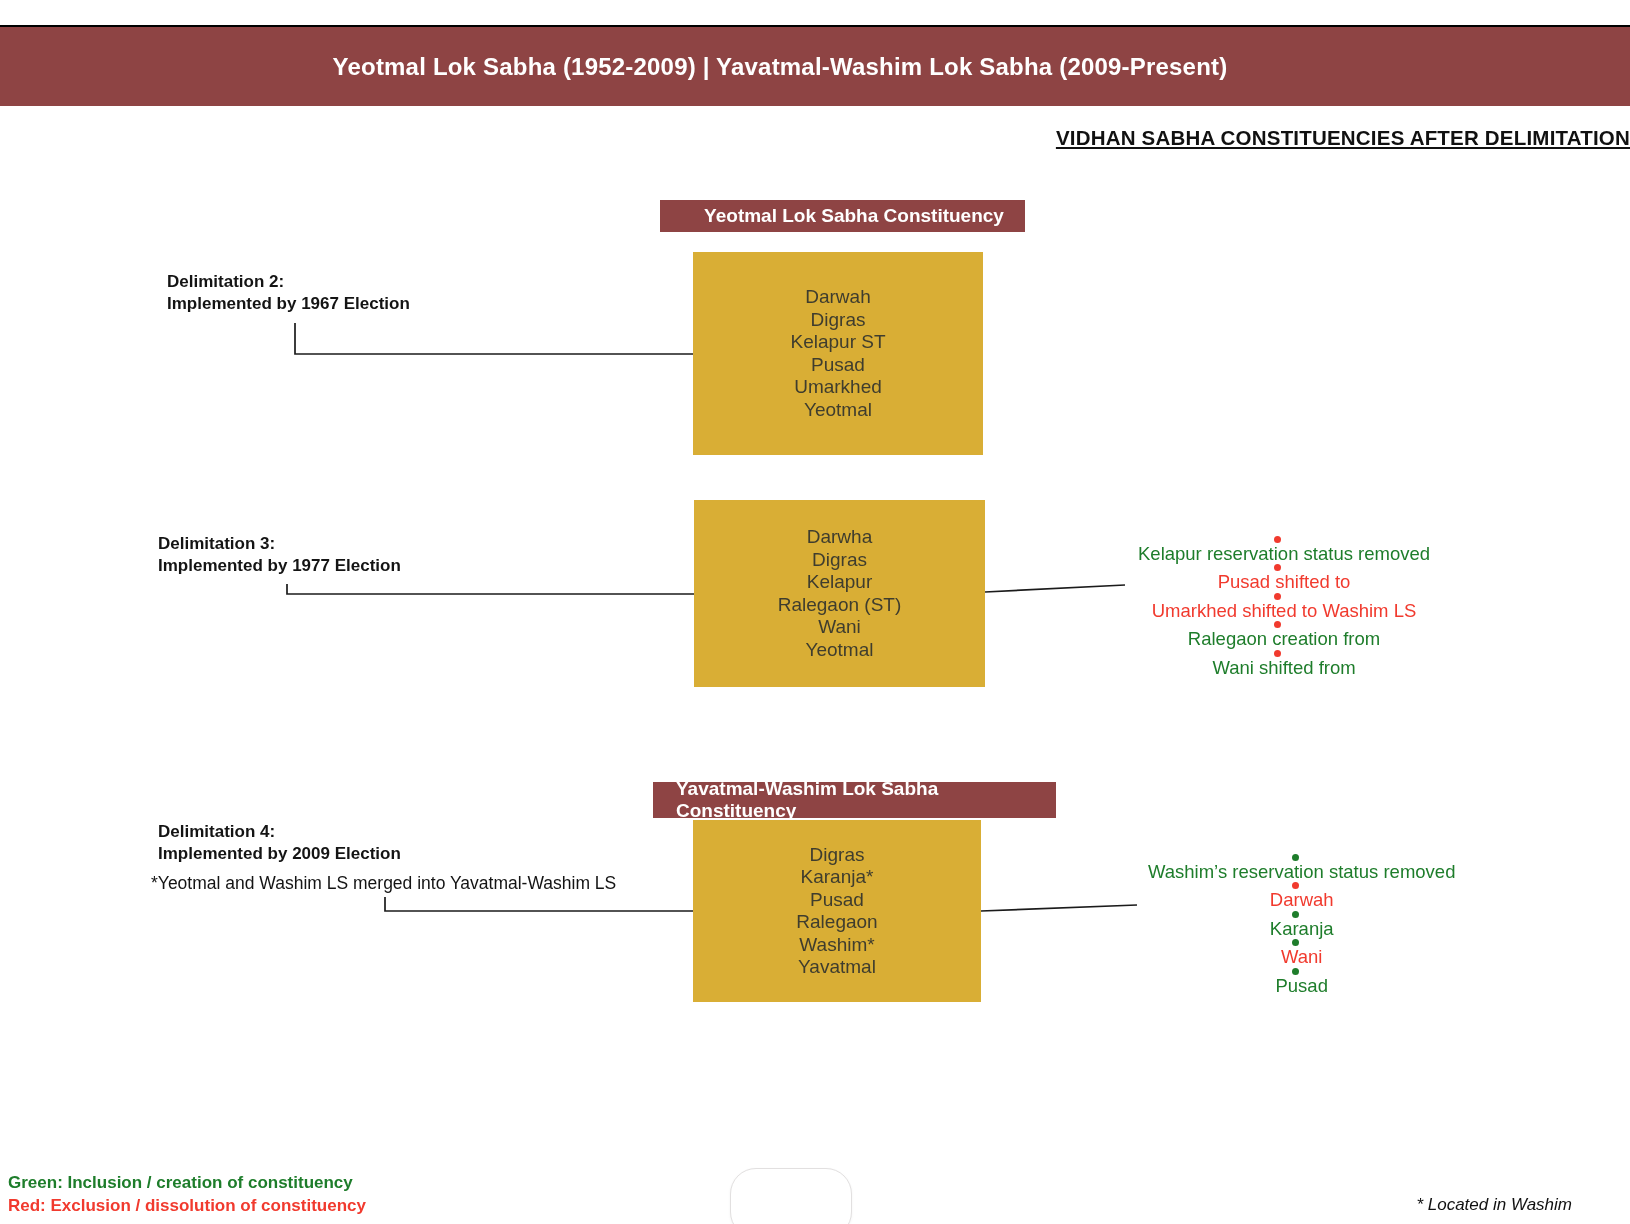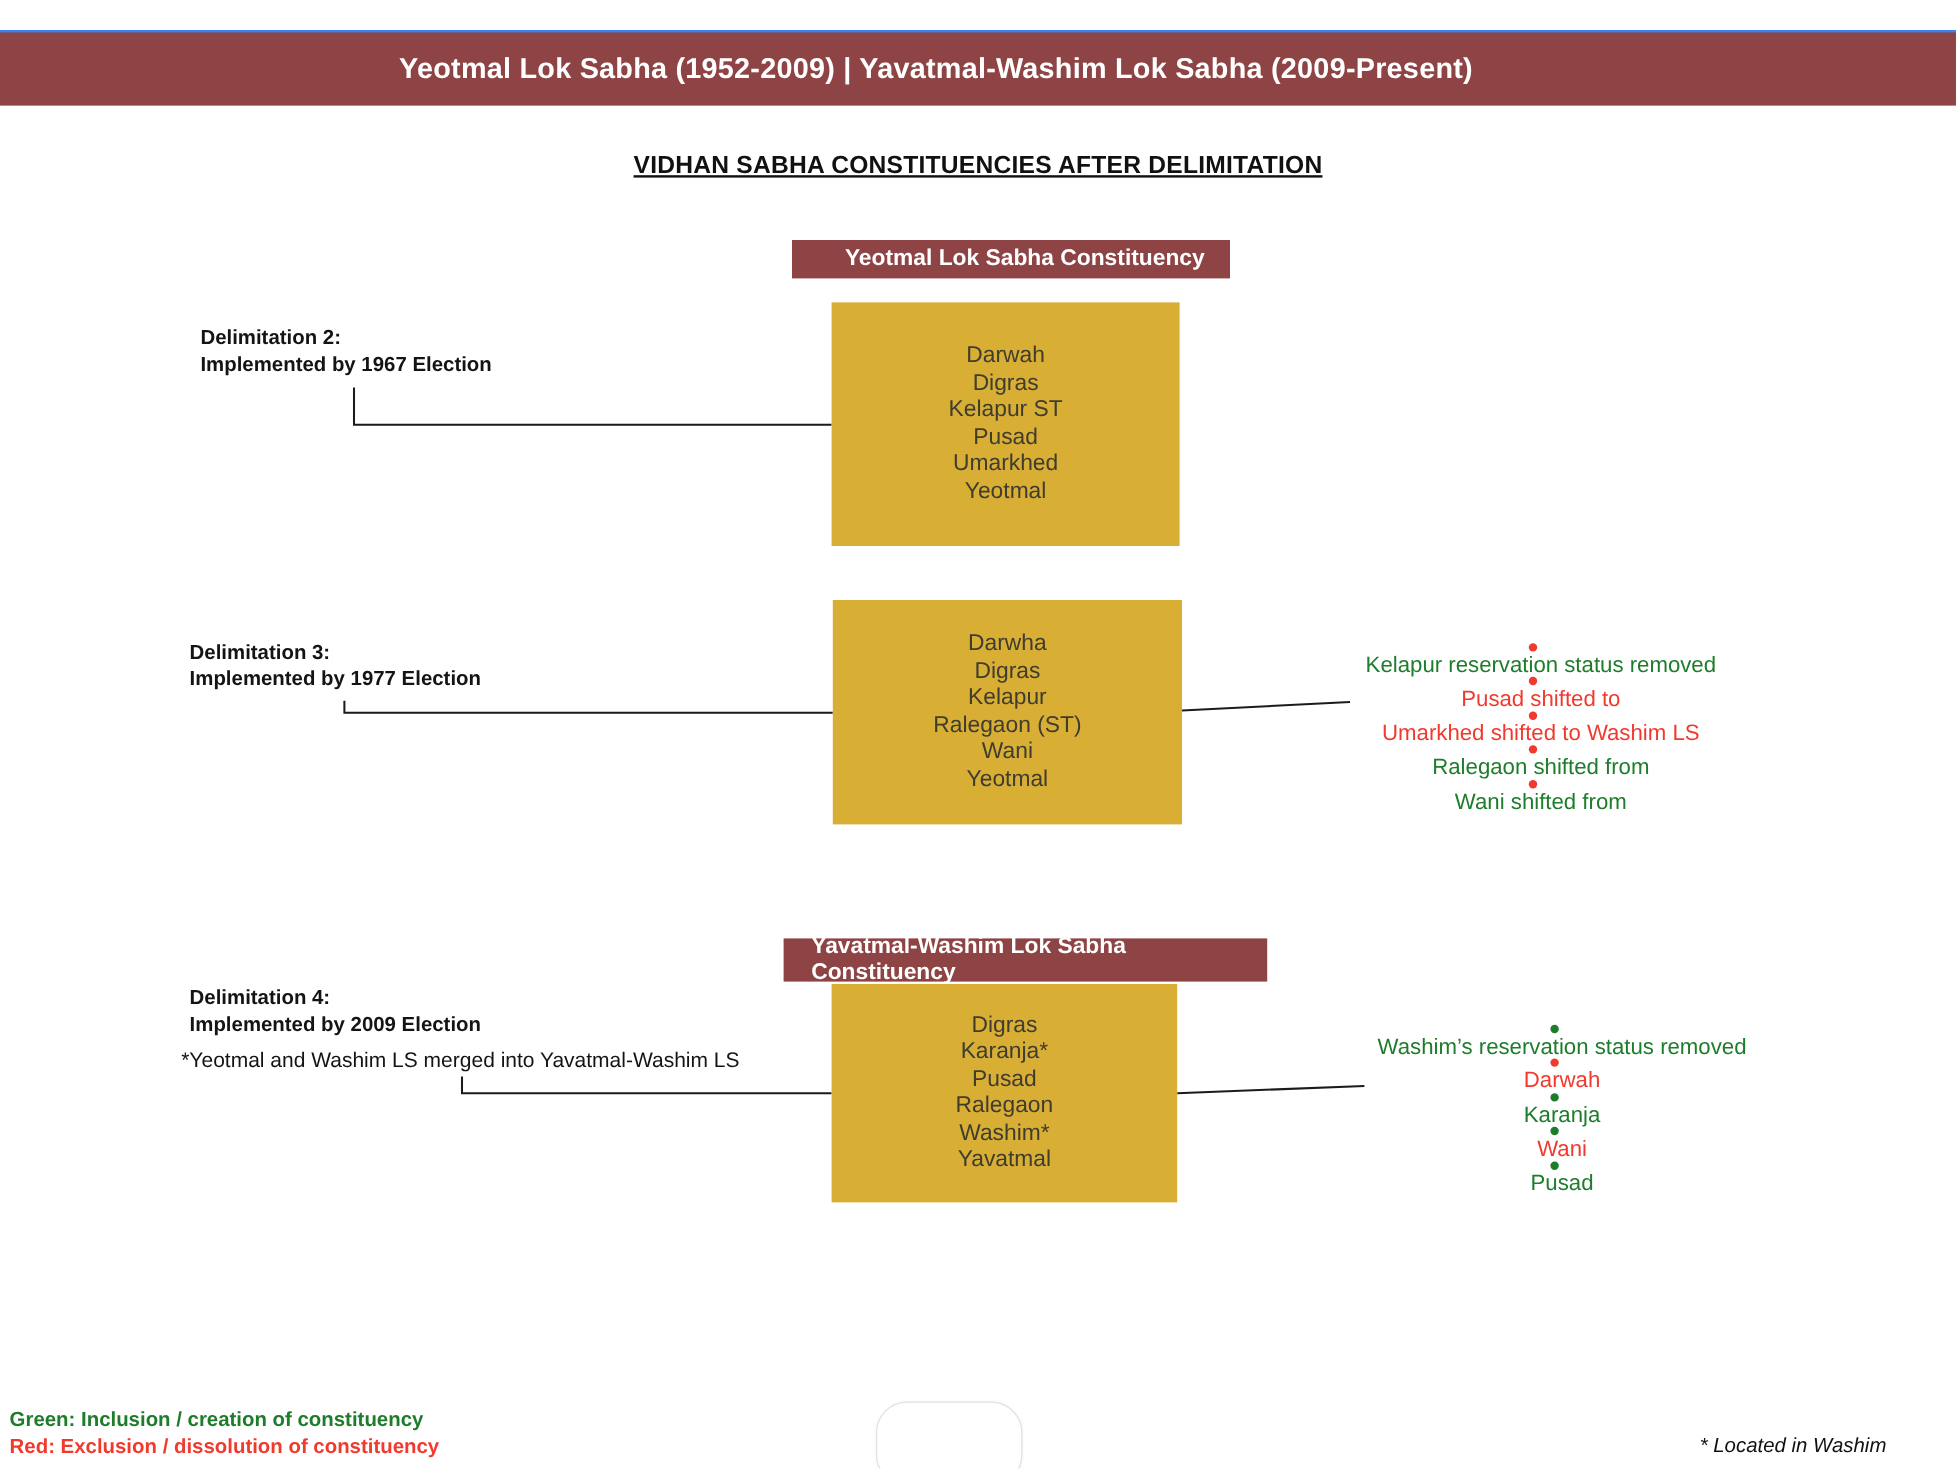--- a/index.html
+++ b/index.html
@@ -3,31 +3,31 @@
 <meta charset="utf-8">
 <style>
   * { margin:0; padding:0; box-sizing:border-box; }
   html,body { background:#fff; }
   body { font-family:"Liberation Sans", sans-serif; }
   .canvas {
     position:relative; width:1630px; height:1224px;
     background:#ffffff; overflow:hidden;
   }
   .banner {
-    position:absolute; left:0; top:25px; width:1630px; height:63px;
+    position:absolute; left:0; top:25px; width:1630px; height:81px;
     background:var(--maroon,#8E4444);
-    border-top:2px solid #3b82f6;
+    border-top:2px solid #000000;
     display:flex; align-items:center; justify-content:center;
   }
   .banner span {
     color:#ffffff; font-size:24px; font-weight:bold; letter-spacing:0.2px;
     transform:translateX(-35px);
   }
   .heading {
-    position:absolute; left:0; top:126px; width:1630px; text-align:center;
+    position:absolute; left:0; top:126px; width:1630px; text-align:right;
     font-size:20.5px; font-weight:bold; color:#111;
     text-decoration:underline; letter-spacing:0.2px;
   }
   .connectors { position:absolute; left:0; top:0; pointer-events:none; }
   .lok-header {
     position:absolute; background:var(--maroon,#8E4444); color:#fff;
     display:flex; align-items:center; justify-content:center;
     font-size:19px; font-weight:bold;padding-left:23px;
   }
   .ybox {
@@ -114,21 +114,21 @@
       <div class="chg">
         <span class="dot red"></span>
         <span class="txt red">Pusad shifted to</span>
       </div>
       <div class="chg">
         <span class="dot red"></span>
         <span class="txt red">Umarkhed shifted to Washim LS</span>
       </div>
       <div class="chg">
         <span class="dot red"></span>
-        <span class="txt green">Ralegaon shifted from</span>
+        <span class="txt green">Ralegaon creation from</span>
       </div>
       <div class="chg">
         <span class="dot red"></span>
         <span class="txt green">Wani shifted from</span>
       </div>
     </div>
 
   <div class="lok-header" style="left:653px; top:782px; width:403px; height:36px;">Yavatmal-Washim Lok Sabha Constituency</div>
   <div class="ybox" style="left:693px; top:820px; width:288px; height:182px;">
       <div>Digras</div>

